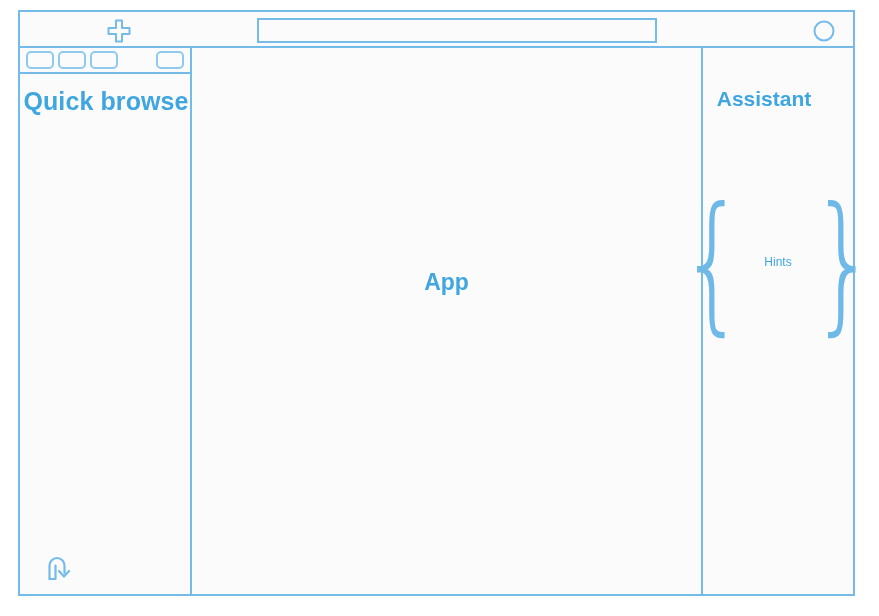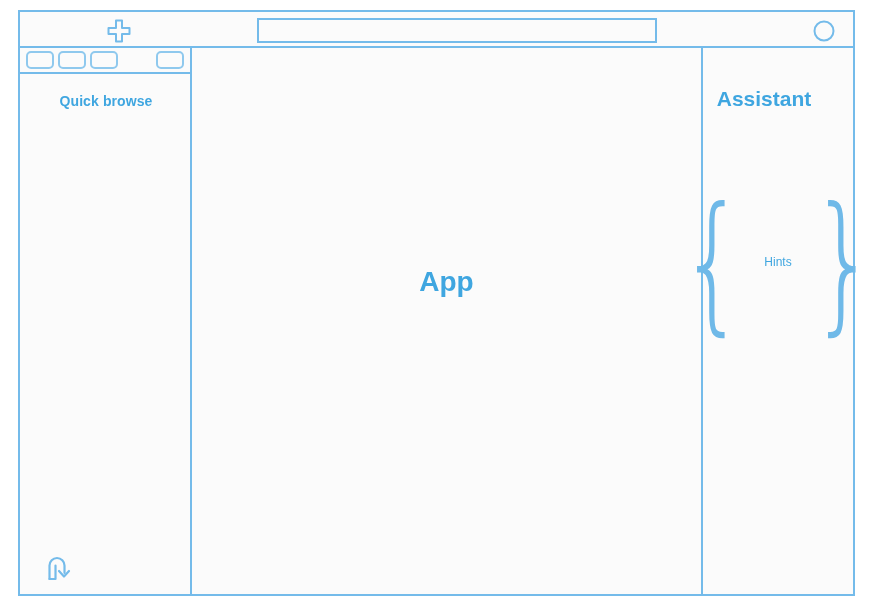--- a/index.html
+++ b/index.html
@@ -118,21 +118,21 @@
     margin-right: 4px;
   }
   .toolbar-chip.spaced { margin-left: auto; margin-right: 2px; }
 
   #quick-browse-label {
     position: absolute;
     left: 0;
     top: 40px;
     width: 172px;
     text-align: center;
-    font-size: 14px;
+    font-size: 25px;
     font-weight: bold;
     line-height: 27px;
     color: #3fa6e0;
     letter-spacing: 0.1px;
   }
 
   #sidebar-back-button {
     position: absolute;
     left: 20px;
     bottom: 10px;
@@ -147,21 +147,21 @@
     top: 0;
     width: 511px;
     height: 546px;
     box-sizing: border-box;
     border-right: 2px solid #74bbea;
     display: flex;
     align-items: center;
     justify-content: center;
   }
   #app-label {
-    font-size: 28px;
+    font-size: 23px;
     font-weight: bold;
     color: #3fa6e0;
     position: relative;
     top: -39px;
   }
 
   
   #assistant-panel {
     position: absolute;
     left: 683px;

